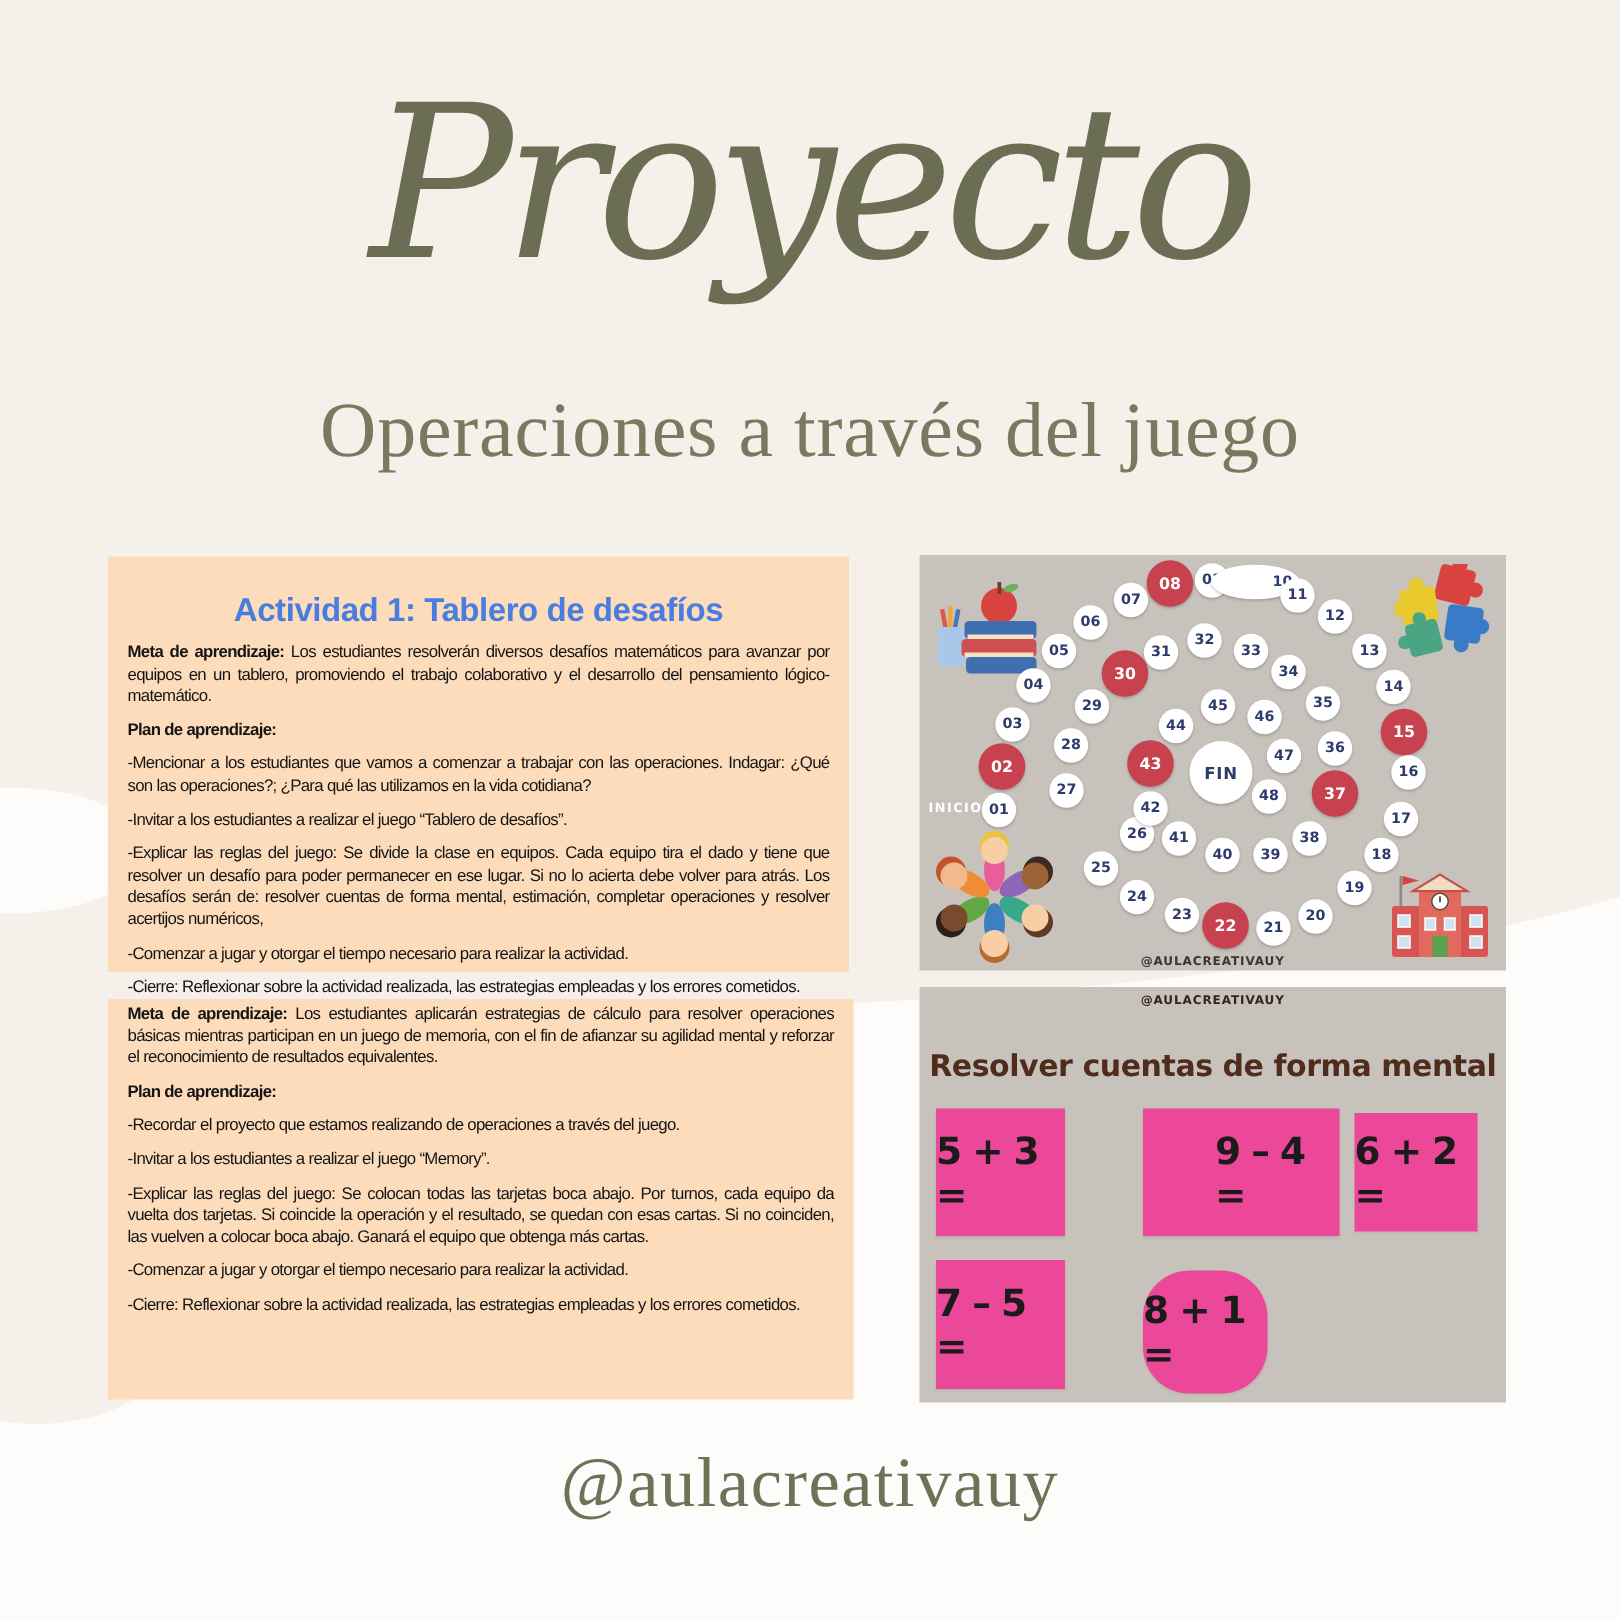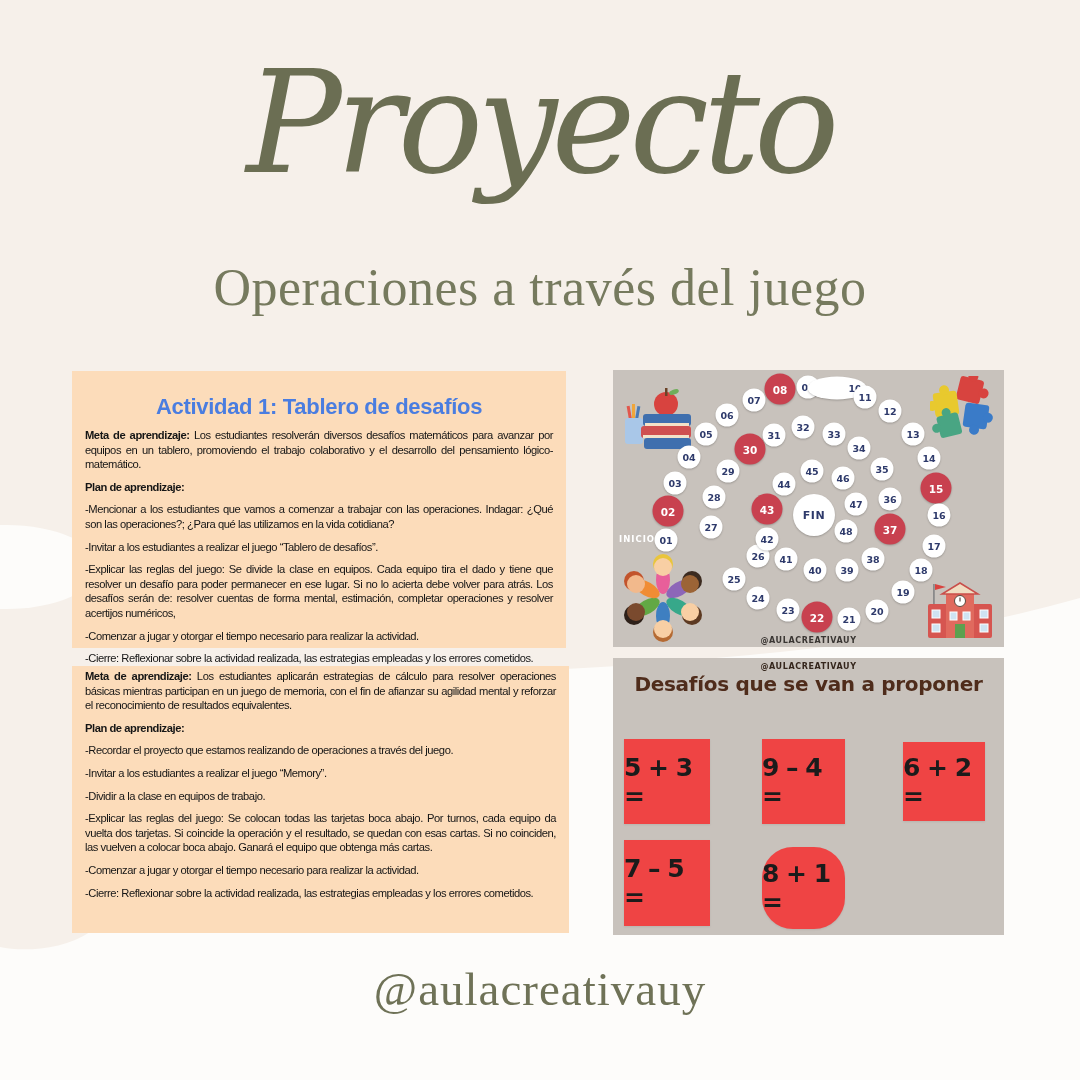--- a/index.html
+++ b/index.html
@@ -75,21 +75,21 @@
   }
   .ch-title1,.ch-title2{
     position:absolute;left:0;right:0;text-align:center;
     font-family:"DejaVu Sans",sans-serif;font-weight:bold;
     font-size:20px;color:#4f2c1b;letter-spacing:-0.3px;
   }
   .ch-title1{top:14px;}
   .ch-title2{top:40px;}
   .cards{position:absolute;left:0;top:0;right:0;bottom:0;}
   .card{
-    position:absolute;background:#ef4444;
+    position:absolute;background:#ec4899;
     display:flex;align-items:center;justify-content:center;
     font-family:"DejaVu Sans",sans-serif;font-weight:bold;
     font-size:25px;color:#1b1b1b;letter-spacing:-1px;
     box-shadow:0 1px 2px rgba(0,0,0,0.08);
   }
 </style>
 </head>
 <body>
 
 <div class="canvas">
@@ -114,21 +114,20 @@
         <p>-Cierre: Reflexionar sobre la actividad realizada, las estrategias empleadas y los errores cometidos.</p>
       </div>
   </section>
 
   <section class="layer panel" id="panel2">
     <div class="panel-body">
         <p><b>Meta de aprendizaje:</b> Los estudiantes aplicarán estrategias de cálculo para resolver operaciones básicas mientras participan en un juego de memoria, con el fin de afianzar su agilidad mental y reforzar el reconocimiento de resultados equivalentes.</p>
         <p><b>Plan de aprendizaje:</b></p>
         <p>-Recordar el proyecto que estamos realizando de operaciones a través del juego.</p>
         <p>-Invitar a los estudiantes a realizar el juego “Memory”.</p>
-        <p>-Dividir a la clase en equipos de trabajo.</p>
         <p>-Explicar las reglas del juego: Se colocan todas las tarjetas boca abajo. Por turnos, cada equipo da vuelta dos tarjetas. Si coincide la operación y el resultado, se quedan con esas cartas. Si no coinciden, las vuelven a colocar boca abajo. Ganará el equipo que obtenga más cartas.</p>
         <p>-Comenzar a jugar y otorgar el tiempo necesario para realizar la actividad.</p>
         <p>-Cierre: Reflexionar sobre la actividad realizada, las estrategias empleadas y los errores cometidos.</p>
       </div>
   </section>
 
   <section class="layer" id="board">
 
     <svg class="corner-icon" style="left:10px;top:8px;" width="70" height="72" viewBox="0 0 70 72">
       <rect x="5" y="28" width="3" height="16" fill="#e2574c" transform="rotate(-10 6 36)"></rect>
@@ -258,24 +257,24 @@
         <div class="cell" style="left: 230px; top: 108px;">46</div>
         <div class="cell" style="left: 243px; top: 134px;">47</div>
         <div class="cell" style="left: 233px; top: 161px;">48</div>
       </div>
     <div class="cell fin" style="left:201px;top:145px;">FIN</div>
     <div class="board-handle">@AULACREATIVAUY</div>
   </section>
 
   <section class="layer" id="challenges">
     <div class="ch-handle">@AULACREATIVAUY</div>
-    <div class="ch-title1">Desafíos que se van a proponer</div>
+    <div class="ch-title2">Resolver cuentas de forma mental</div>
     <div class="cards">
         <div class="card" style="left: 11px; top: 81px; width: 86px; height: 85px;">5 + 3 =</div>
-        <div class="card" style="left: 149px; top: 81px; width: 83px; height: 85px;">9 – 4 =</div>
+        <div class="card" style="left: 149px; top: 81px; width: 83px; height: 85px; padding-left: 48px;">9 – 4 =</div>
         <div class="card" style="left: 290px; top: 84px; width: 82px; height: 79px;">6 + 2 =</div>
         <div class="card" style="left: 11px; top: 182px; width: 86px; height: 86px;">7 – 5 =</div>
         <div class="card" style="left: 149px; top: 189px; width: 83px; height: 82px; border-radius: 31px;">8 + 1 =</div>
       </div>
   </section>
 
   <div class="layer footer-handle">@aulacreativauy</div>
 
 </div>
 

